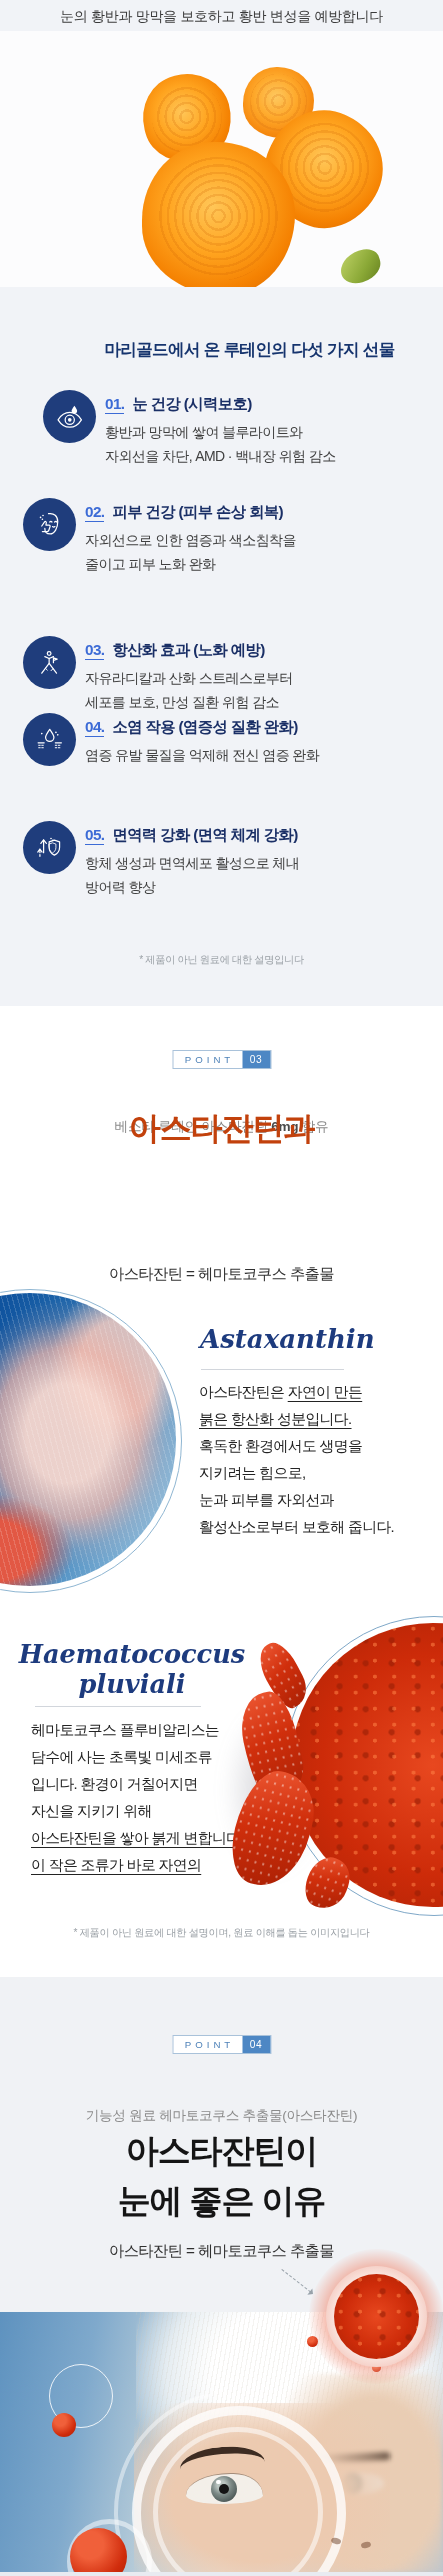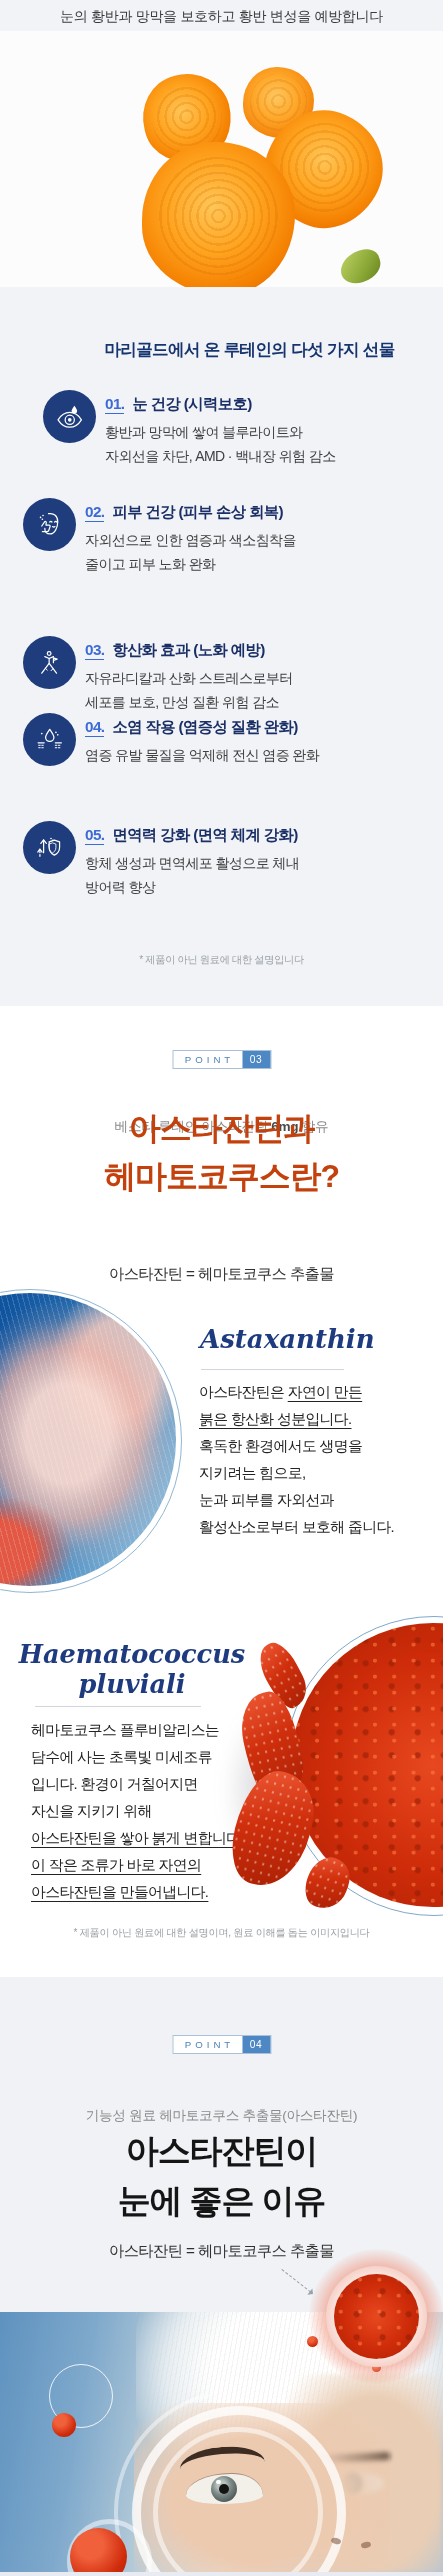--- a/index.html
+++ b/index.html
@@ -282,21 +282,20 @@
   <div class="badge badge03">
     <span class="badge-label">POINT</span>
     <span class="badge-num">03</span>
   </div>
 
   <div class="abs center p3-subtitle">
     <span>베스타 루테인 아스타잔틴 </span><b>6mg</b><span> 함유</span>
   </div>
   <div class="abs center p3-title">
     <div>아스타잔틴과</div>
-    <div>헤마토코쿠스란?</div>
   </div>
   <div class="abs center p3-eq">아스타잔틴 = 헤마토코쿠스 추출물</div>
 
   <div class="abs coral-ring"></div>
   <div class="abs coral"></div>
 
   <div class="abs serif-title asta-title">Astaxanthin</div>
   <div class="abs divider asta-divider"></div>
   <div class="abs asta-text">
     <div><span>아스타잔틴은 </span><span class="u">자연이 만든</span></div>
@@ -312,21 +311,20 @@
     <div>pluviali</div>
   </div>
   <div class="abs divider haema-divider"></div>
   <div class="abs haema-text">
     <div>헤마토코쿠스 플루비알리스는</div>
     <div>담수에 사는 초록빛 미세조류</div>
     <div>입니다. 환경이 거칠어지면</div>
     <div>자신을 지키기 위해</div>
     <div class="u">아스타잔틴을 쌓아 붉게 변합니다.</div>
     <div class="u">이 작은 조류가 바로 자연의</div>
-    <div class="u">아스타잔틴을 만들어냅니다.</div>
   </div>
 
   <div class="abs blob-shadow"></div>
   <div class="abs algae-ring"></div>
   <div class="abs algae-circle algae-tex"></div>
   <div class="blob b3"></div>
   <div class="blob b1"></div>
   <div class="blob b2"></div>
   <div class="blob b4"></div>
 

